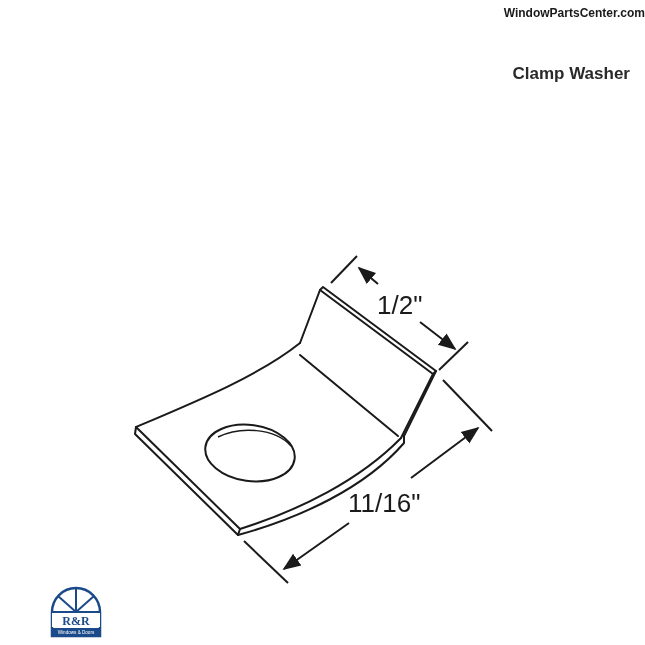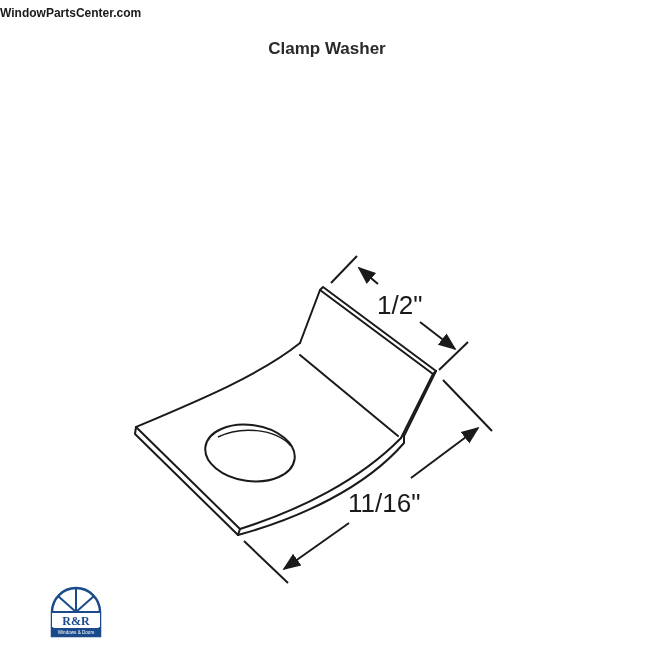--- a/index.html
+++ b/index.html
@@ -1,21 +1,21 @@
 <!DOCTYPE html>
 <html><head>
   <meta charset="utf-8">
   <style>
     html, body { margin: 0; padding: 0; background: #ffffff; }
     body { width: 645px; height: 645px; position: relative; overflow: hidden;
            font-family: "Liberation Sans", sans-serif; color: #222222; }
-    .site { position: absolute; top: 6px; left: 0; width: 645px; text-align: left;
+    .site { position: absolute; top: 6px; left: 0; width: 645px; text-align: right;
             font-size: 12px; font-weight: bold; color: #1a1a1a; }
-    .title { position: absolute; top: 39px; left: 0; width: 630px; text-align: center;
-             font-size: 17px; font-weight: bold; color: #2a2a2a; margin-left: 12px; }
+    .title { position: absolute; top: 64px; left: 0; width: 630px; text-align: right;
+             font-size: 17px; font-weight: bold; color: #2a2a2a; }
     svg.drawing { position: absolute; left: 0; top: 0; }
     .dim-label { font-family: "Liberation Sans", sans-serif; font-size: 26px; fill: #1a1a1a; }
     .logo { position: absolute; left: 48px; top: 586px; width: 56px; height: 52px; }
     .logo-text { font-family: "Liberation Serif", serif; font-weight: bold; font-size: 12px; fill: #1b4a8a; }
     .logo-sub { font-family: "Liberation Sans", sans-serif; font-size: 4.6px; fill: #ffffff; }
   </style>
 </head>
 <body>
 
 <div class="site">WindowParts­Center.com</div>

